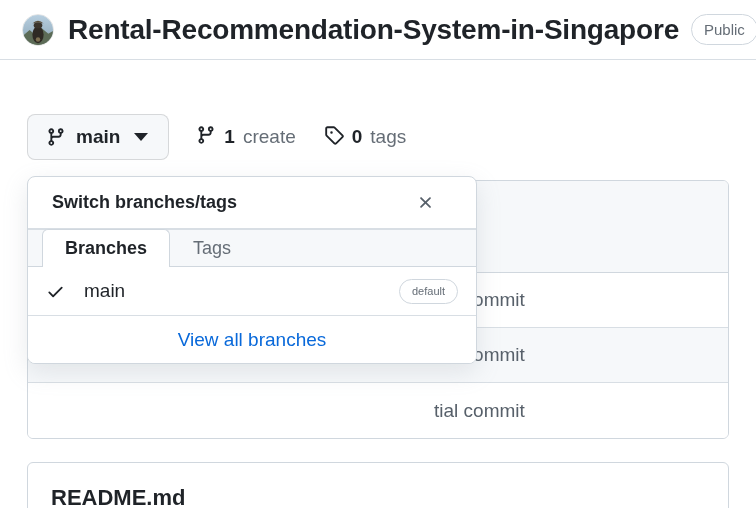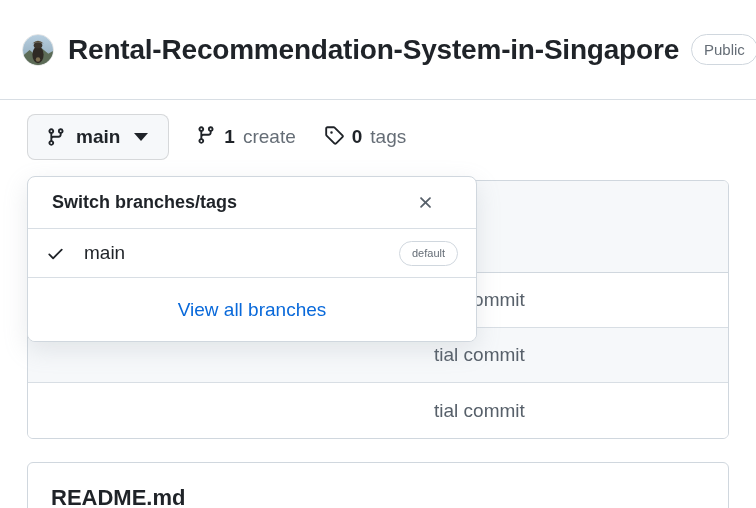--- a/index.html
+++ b/index.html
@@ -16,21 +16,21 @@
     color: #1f2328;
     position: relative;
     -webkit-font-smoothing: antialiased;
   }
 
   
   .repo-header {
     position: absolute;
     top: 0; left: 0;
     width: 756px;
-    height: 100px;
+    height: 60px;
     display: flex;
     align-items: center;
     padding-left: 22px;
     border-bottom: 1px solid #d8dee4;
     background: #ffffff;
   }
 
   .avatar {
     width: 32px;
     height: 32px;
@@ -279,21 +279,21 @@
     border-radius: 2em;
     color: #656d76;
     font-size: 11px;
     line-height: 1;
     padding: 6px 12px;
     white-space: nowrap;
     background: #ffffff;
   }
 
   .overlay-footer {
-    height: 64px;
+    height: 48px;
     display: flex;
     align-items: center;
     justify-content: center;
     border-top: 1px solid #d8dee4;
     background: #ffffff;
   }
   .view-all-link {
     color: #0969da;
     font-size: 19px;
     text-decoration: none;
@@ -381,20 +381,24 @@
   <div class="overlay-header">
     <span class="overlay-title">Switch branches/tags</span>
     <button class="overlay-close">
       <svg width="19" height="19" viewBox="0 0 16 16" fill="currentColor" aria-hidden="true">
         <path d="M3.72 3.72a.75.75 0 0 1 1.06 0L8 6.94l3.22-3.22a.749.749 0 0 1 1.275.326.749.749 0 0 1-.215.734L9.06 8l3.22 3.22a.749.749 0 0 1-.326 1.275.749.749 0 0 1-.734-.215L8 9.06l-3.22 3.22a.751.751 0 0 1-1.042-.018.751.751 0 0 1-.018-1.042L6.94 8 3.72 4.78a.75.75 0 0 1 0-1.06Z"></path>
       </svg>
     </button>
   </div>
 
 
+  <div class="overlay-tabs">
+    <div class="overlay-tab active">Branches</div>
+    <div class="overlay-tab">Tags</div>
+  </div>
 
   <div class="branch-item">
     <span class="branch-check">
       <svg width="19" height="19" viewBox="0 0 16 16" fill="currentColor" aria-hidden="true">
         <path d="M13.78 4.22a.75.75 0 0 1 0 1.06l-7.25 7.25a.75.75 0 0 1-1.06 0L2.22 9.28a.751.751 0 0 1 .018-1.042.751.751 0 0 1 1.042-.018L6 10.94l6.72-6.72a.75.75 0 0 1 1.06 0Z"></path>
       </svg>
     </span>
     <span class="branch-item-name">main</span>
     <span class="default-badge">default</span>
   </div>

